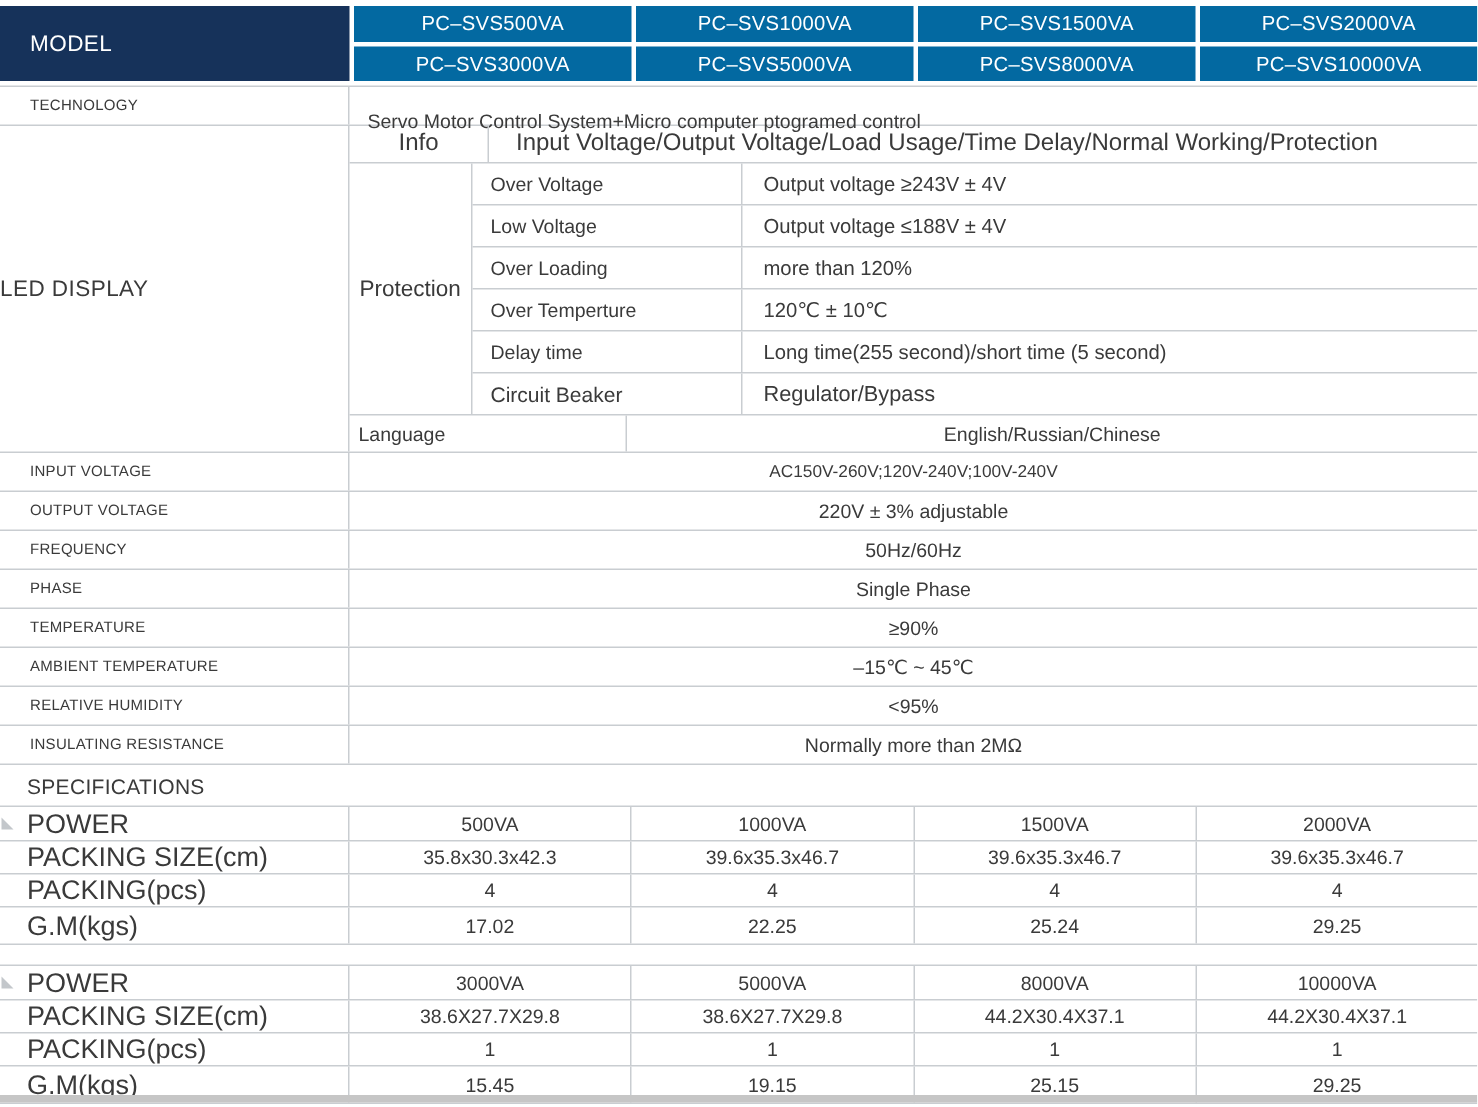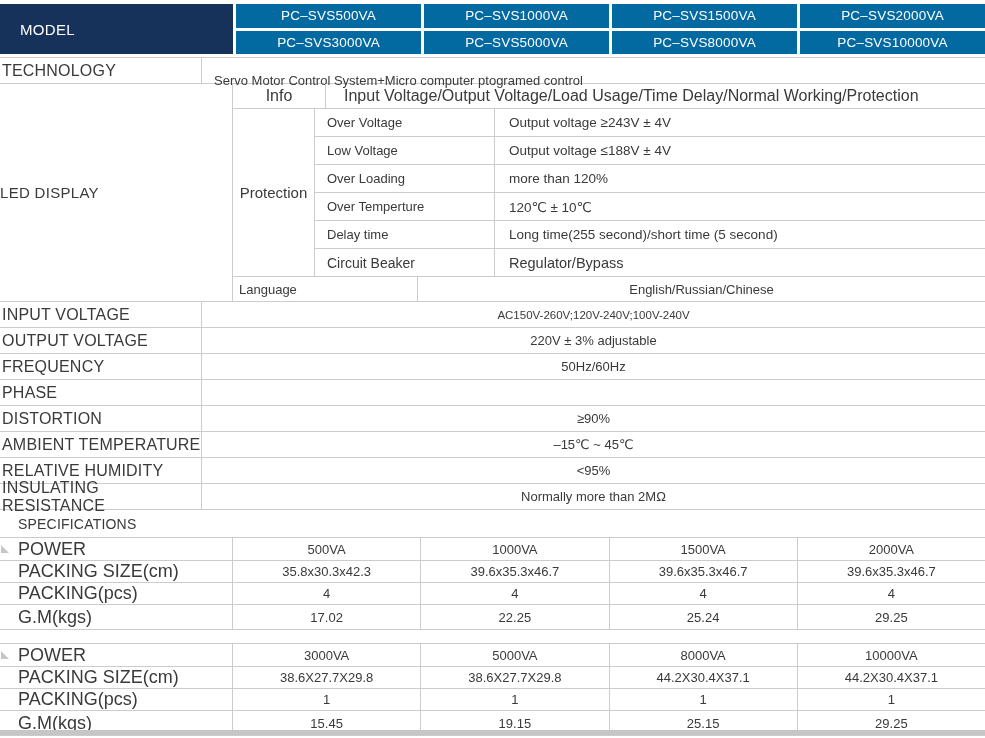--- a/index.html
+++ b/index.html
@@ -19,22 +19,22 @@
     grid-template-rows:1fr 1fr;gap:3px;
   }
   .model-name{
     background:#0369a1;color:#ffffff;display:flex;align-items:center;justify-content:center;
     font-size:13.5px;letter-spacing:.2px;
   }
   
   .row{display:flex;border-bottom:1px solid #c9cdd1;}
   .tech-row{height:25px;border-top:1px solid #c9cdd1;margin-top:3px;}
   .lbl{
-    width:202px;box-sizing:border-box;border-right:1px solid #c9cdd1;
-    display:flex;align-items:center;padding-left:2px;font-size:16px;letter-spacing:.2px;
+    width:233px;box-sizing:border-box;border-right:1px solid #c9cdd1;
+    display:flex;align-items:center;padding-left:20px;font-size:10px;letter-spacing:.2px;
     position:relative;flex-shrink:0;
   }
   .val{flex:1;display:flex;align-items:center;}
   .val.left{padding-left:12px;margin-top:20px;}
   .val.center{justify-content:center;}
   .val.small{font-size:11.5px;}
   .v13{font-size:13px;}
   
   .led-block{display:flex;border-bottom:1px solid #c9cdd1;}
   .led-left{
@@ -159,23 +159,24 @@
   <div class="row gen-row">
     <div class="lbl">OUTPUT VOLTAGE</div>
     <div class="val center v13">220V ± 3%  adjustable</div>
   </div>
   <div class="row gen-row">
     <div class="lbl">FREQUENCY</div>
     <div class="val center v13">50Hz/60Hz</div>
   </div>
   <div class="row gen-row">
     <div class="lbl">PHASE</div>
-  </div>
-  <div class="row gen-row">
-    <div class="lbl">DISTORTION</div>
+    <div class="val center v13">Single Phase</div>
+  </div>
+  <div class="row gen-row">
+    <div class="lbl">TEMPERATURE</div>
     <div class="val center v13">≥90%</div>
   </div>
   <div class="row gen-row">
     <div class="lbl">AMBIENT TEMPERATURE</div>
     <div class="val center v13">–15℃ ~ 45℃</div>
   </div>
   <div class="row gen-row">
     <div class="lbl">RELATIVE HUMIDITY</div>
     <div class="val center v13">&lt;95%</div>
   </div>

